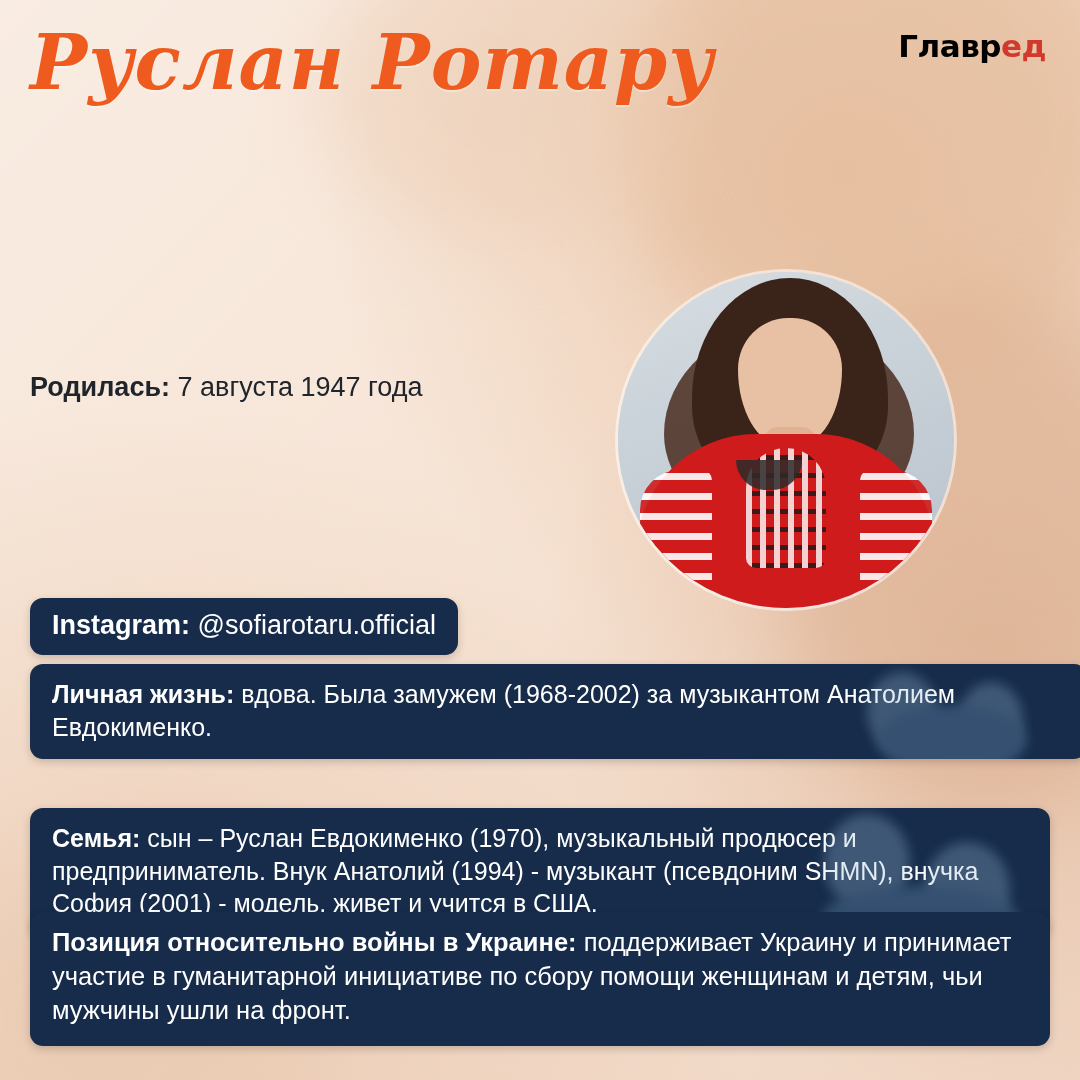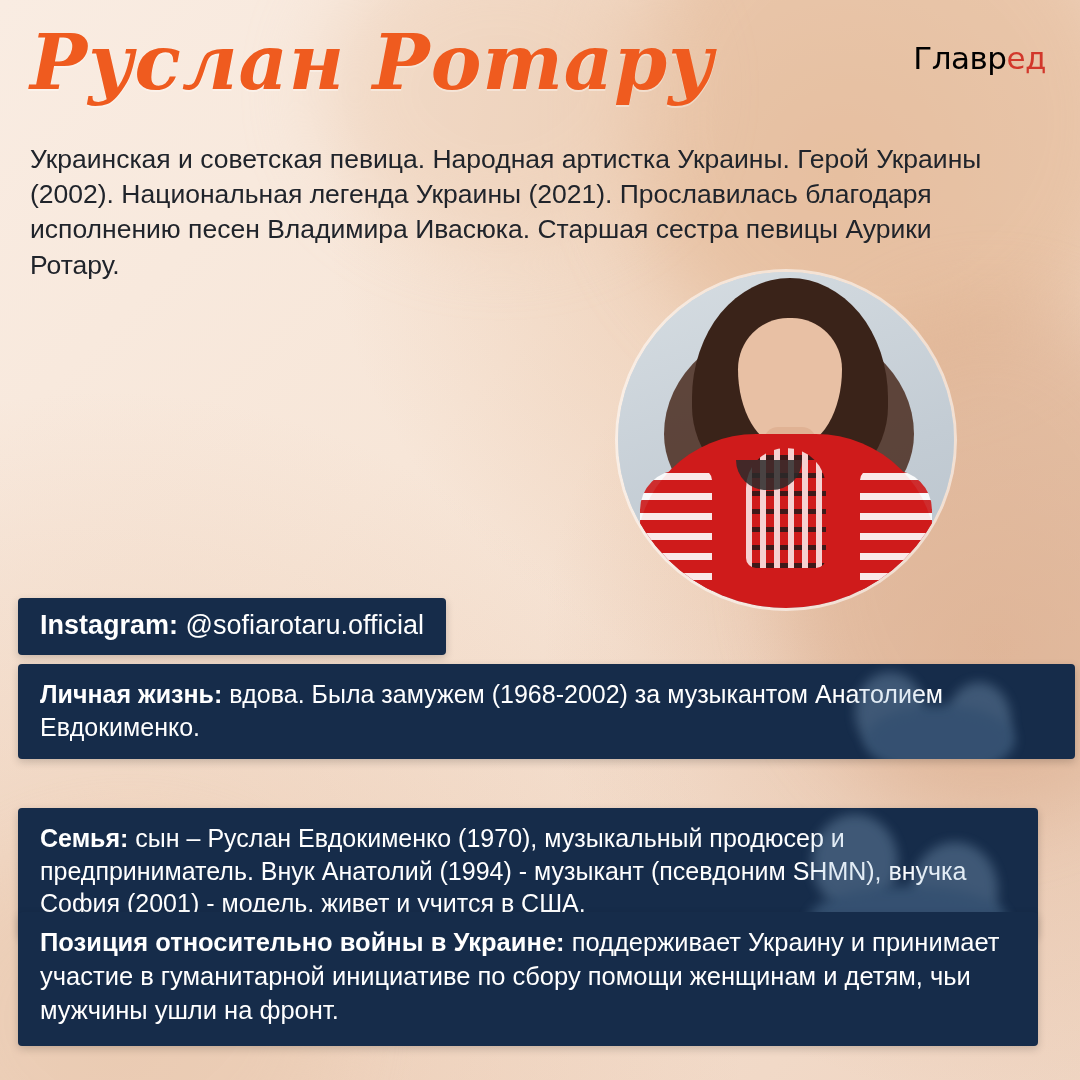--- a/index.html
+++ b/index.html
@@ -31,24 +31,24 @@
     filter: blur(38px);
     opacity: .55;
   }
   .bg-blob.b1 { width: 520px; height: 520px; top: -140px; right: -60px; background: #e3b896; }
   .bg-blob.b2 { width: 420px; height: 520px; top: 300px; right: -120px; background: #d8a887; opacity:.42;}
   .bg-blob.b3 { width: 360px; height: 300px; top: -60px; left: 320px; background: #eccdb4; opacity:.5;}
   .bg-blob.b4 { width: 420px; height: 360px; bottom: -120px; left: -80px; background: #e9cab1; opacity:.45;}
 
   .logo {
     position: absolute;
-    top: 40px;
+    top: 28px;
     right: 34px;
     font-size: 31px;
-    font-weight: normal;
+    font-weight: bold;
     letter-spacing: -0.5px;
     font-family: "DejaVu Sans", sans-serif;
   }
   .logo .part-red { color: #d2382b; }
 
   .title {
     position: absolute;
     top: 18px;
     left: 30px;
     font-family: "DejaVu Serif", serif;
@@ -155,24 +155,24 @@
     position: absolute;
     bottom: 118px; left: 118px;
     width: 66px; height: 30px;
     background: #2a2a2a;
     border-radius: 0 0 40px 40px;
     opacity: .85;
   }
 
   .pill {
     position: absolute;
-    left: 18px;
+    left: 30px;
     background: #162c4a;
     color: #ffffff;
-    border-radius: 4px;
+    border-radius: 13px;
     box-shadow: 0 3px 8px rgba(0,0,0,0.18);
     box-sizing: border-box;
   }
   .pill .label { font-weight: bold; }
   .pill-insta {
     top: 598px;
     padding: 12px 22px 14px 22px;
     font-size: 27px;
     width: auto;
   }
@@ -233,22 +233,25 @@
   <div class="bg-blob b2"></div>
   <div class="bg-blob b3"></div>
   <div class="bg-blob b4"></div>
 
   <div class="logo">
     <span>Главр</span><span class="part-red">ед</span>
   </div>
 
   <div class="title">Руслан Ротару</div>
 
-  <div class="lead">Украинская и советская певица. Народная артистка Украины. Герой Украины (2002). Национальная легенда Украины (2021). Прославилась благодаря исполнению песен Владимира Ивасюка. Старшая сестра певицы Аурики Ротару.</div>
-
+
+  <div class="fact born">
+    <b>Родилась:</b>
+    <span>7 августа 1947 года</span>
+  </div>
 
 
   <div class="portrait">
     <div class="sky"></div>
     <div class="hair2"></div>
     <div class="hair"></div>
     <div class="face"></div>
     <div class="neck"></div>
     <div class="blouse">
       <div class="sleeve-l"></div>

